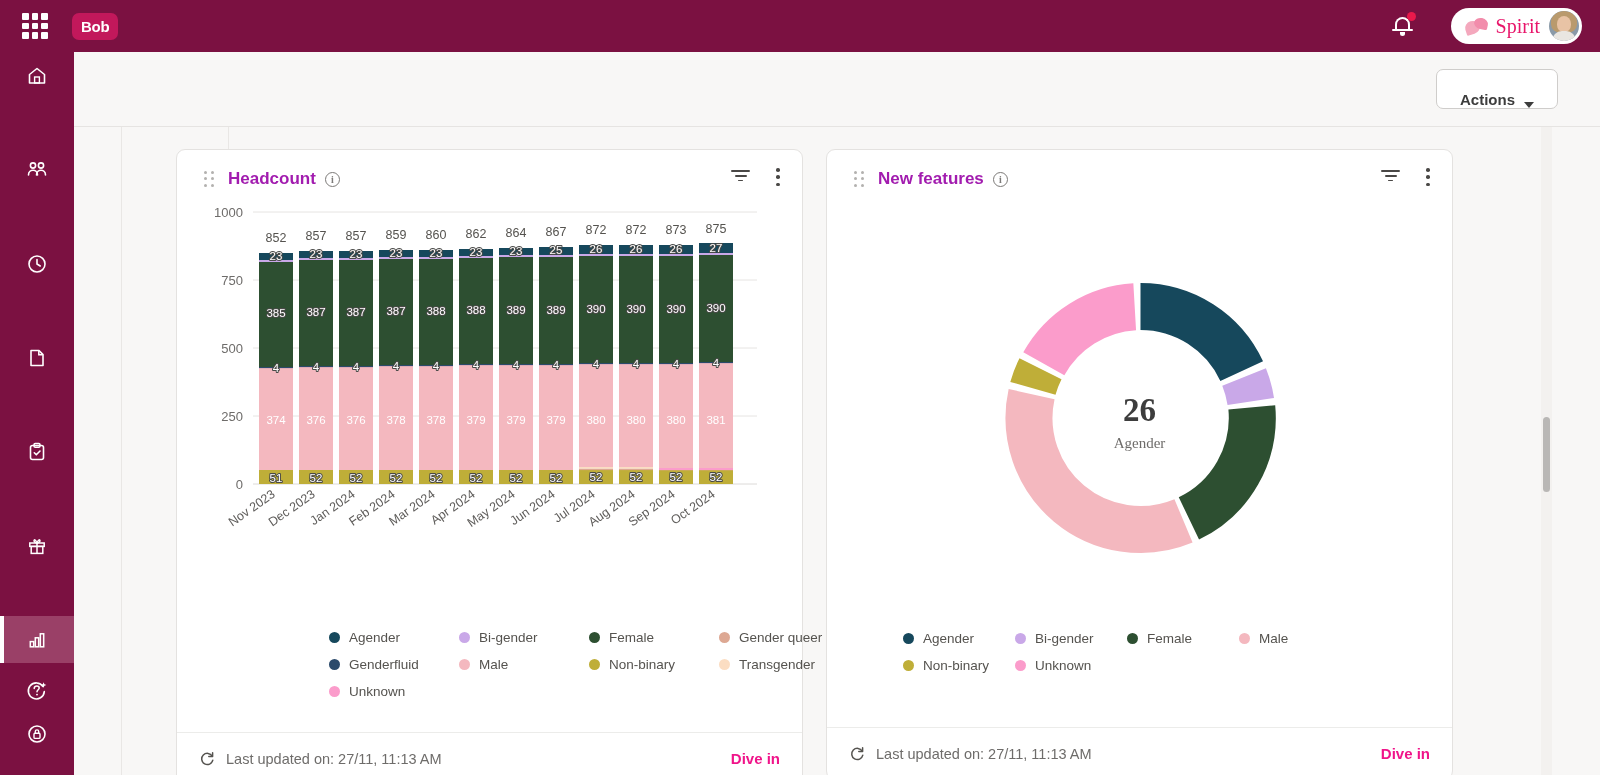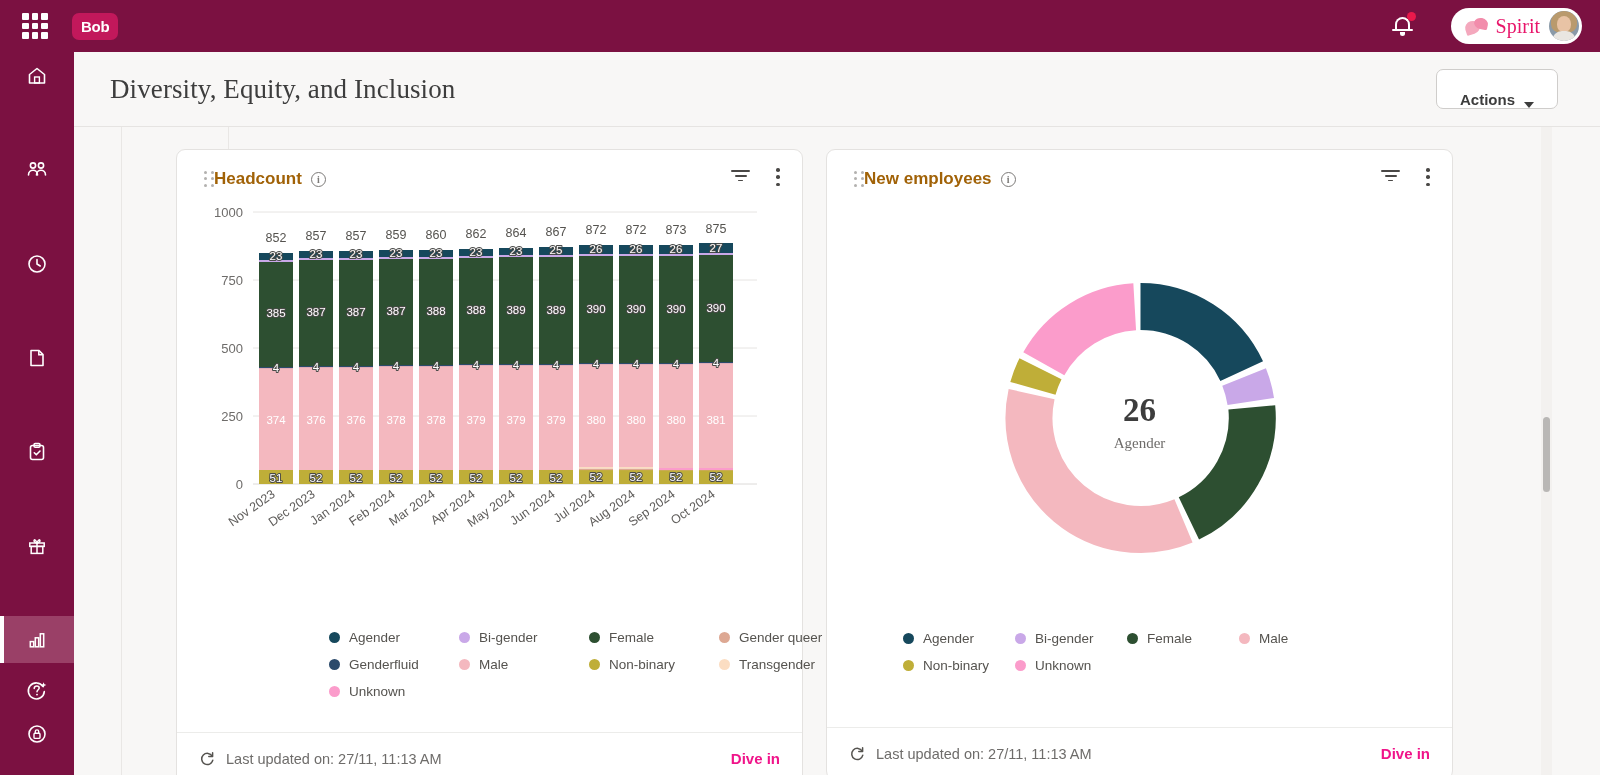--- a/index.html
+++ b/index.html
@@ -127,21 +127,21 @@
   .card {
     position: absolute; background: #fff; border: 1px solid #e4e2e0; border-radius: 9px;
   }
   .card-hd { position: absolute; left: 0; top: 0; width: 100%; height: 58px; display: flex; align-items: center; }
   .drag-dots {
     margin-left: 27px; width: 10px; height: 16px;
     display: grid; grid-template-columns: repeat(2, 1fr); grid-template-rows: repeat(3, 1fr);
     gap: 3px; cursor: grab;
   }
   .drag-dots i { width: 3px; height: 3px; background: #b3b1af; border-radius: 50%; }
-  .card-title { font-size: 17px; font-weight: bold; color: #a16207; }
+  .card-title { margin-left: 14px; font-size: 17px; font-weight: bold; color: #a21caf; }
   .info-ic {
     margin-left: 9px; width: 15px; height: 15px; border: 1.4px solid #7c7a78; border-radius: 50%;
     display: flex; align-items: center; justify-content: center;
     font-size: 10px; font-weight: bold; color: #7c7a78; font-family: "Liberation Serif", serif; cursor: pointer;
   }
   .hd-tools { position: absolute; right: 22px; top: 18px; display: flex; align-items: center; gap: 26px; }
   .filter-ic { width: 19px; height: 14px; display: flex; flex-direction: column; gap: 3px; align-items: center; cursor: pointer; }
   .filter-ic i { background: #4a4846; height: 1.8px; border-radius: 1px; display: block; }
   .filter-ic i:nth-child(1) { width: 19px; }
   .filter-ic i:nth-child(2) { width: 12px; }
@@ -294,21 +294,20 @@
       <svg width="24" height="24" viewBox="0 0 24 24">
         <path d="M18 7.5 A8 8 0 1 0 19.3 12.6" fill="none" stroke="#fff" stroke-width="1.6" stroke-linecap="round"></path>
         <path d="M9.2 9.4 C9.2 7.9 10.4 7 11.8 7 C13.2 7 14.2 7.9 14.2 9.1 C14.2 10.6 12 11 12 12.8" fill="none" stroke="#fff" stroke-width="1.5" stroke-linecap="round"></path>
         <circle cx="12" cy="15.6" r="0.95" fill="#fff"></circle>
         <path d="M18.6 3.2 L19.4 5.2 L21.4 6 L19.4 6.8 L18.6 8.8 L17.8 6.8 L15.8 6 L17.8 5.2 Z" fill="#fff"></path>
       </svg>
     </div>
   </div>
 
   <div class="page-header">
-    <div class="page-title">Diversity, Equity, and Inclusion</div>
     <div class="actions-btn">
       <span>Actions</span>
       <span class="caret"></span>
     </div>
   </div>
 
   <div class="content">
 
     <div class="col-line" style="left:47px;"></div>
     <div class="col-line" style="left:154px;"></div>
@@ -618,21 +617,21 @@
 
       <div class="card-hd">
         <span class="drag-dots">
           <i></i>
             <i></i>
             <i></i>
             <i></i>
             <i></i>
             <i></i>
         </span>
-        <span class="card-title">New employees</span>
+        <span class="card-title">New features</span>
         <span class="info-ic">i</span>
         <span class="hd-tools">
           <span class="filter-ic">
               <i></i>
               <i></i>
               <i></i>
             </span>
           <span class="kebab">
               <i></i>
               <i></i>

